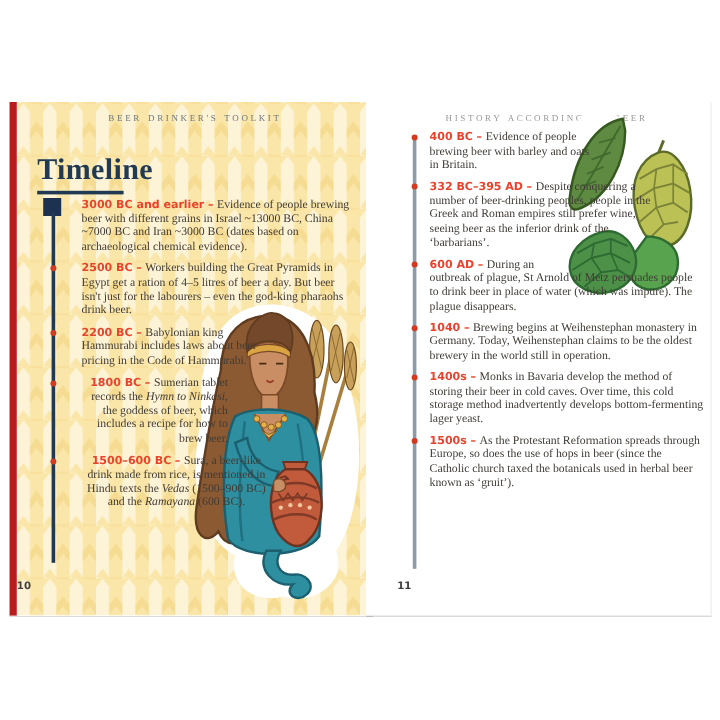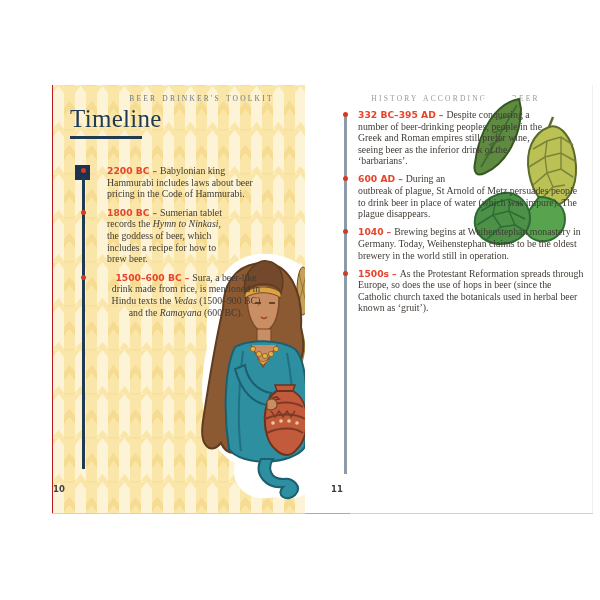--- a/index.html
+++ b/index.html
@@ -1,35 +1,35 @@
 <!DOCTYPE html>
 <html><head>
 <meta charset="utf-8">
 <style>
   html,body{margin:0;padding:0;}
   body{
     width:600px;height:600px;position:relative;background:#ffffff;
     font-family:"Liberation Serif", serif;overflow:hidden;
   }
   .page{position:absolute;top:85px;height:428px;box-shadow:0 1px 0 rgba(0,0,0,0.18);}
-  .page-left{left:8px;width:297px;border-left:1px solid #b91c1c;margin-left:44px;}
+  .page-left{left:8px;width:297px;border-left:6px solid #b91c1c;}
   .page-right{left:305px;width:287px;background:#ffffff;border-right:1px solid #f0f0f0;}
   .bg-pattern{position:absolute;left:0;top:0;width:100%;height:100%;display:block;}
   .page-inner{position:absolute;left:0;top:0;width:100%;height:100%;}
 
   .running-head{
     position:absolute;top:9px;left:0;width:100%;text-align:center;
     font-size:7.5px;letter-spacing:2.2px;word-spacing:1px;
   }
   .page-left .running-head{color:#6e7880;}
   .page-right .running-head{color:#9a9a98;padding-left:14px;width:calc(100% - 14px);}
 
   .chapter-title{
-    position:absolute;left:17px;top:20px;
-    font-size:25px;font-weight:normal;color:#203a53;letter-spacing:0.3px;
+    position:absolute;left:17px;top:43px;
+    font-size:25px;font-weight:bold;color:#203a53;letter-spacing:0.3px;
   }
   .title-rule{display:block;width:72px;height:2.5px;background:#203a53;margin-top:3px;}
 
   
   .rail{position:absolute;background:#203a53;}
   .rail-left{left:29px;top:92px;width:2.5px;height:292px;}
   .rail-right{left:39px;top:28px;width:3px;height:361px;background:#8d9aa7;}
   .start-square{position:absolute;left:22px;top:80px;width:15px;height:15px;background:#1d3250;}
 
   .entries{position:absolute;}
@@ -45,21 +45,21 @@
   .entries-left .entry::before{left:-26.5px;}
   .entries-right .entry::before{left:-15.5px;}
   .entry.no-dot::before{display:none;}
 
   .year{font-family:"DejaVu Sans", sans-serif;font-weight:bold;font-size:9.2px;color:#e8442b;}
   .dash{margin:0 3px 0 3px;}
   .txt{color:#403b35;}
   .italic{font-style:italic;}
 
   .w-e3l{width:148px;display:block;}
-  .w-e4l{width:122px;display:block;}
+  .w-e4l{width:122px;display:block;text-align:right;}
   .w-e5l{width:158px;display:block;text-align:center;}
   .w-e1r{width:140px;display:block;}
   .w-e2r{width:194px;display:block;}
   .hop-gap{float:right;width:106px;height:11px;}
 
   .page-number{
     position:absolute;bottom:19px;left:0;width:100%;text-align:left;
     font-family:"DejaVu Sans", sans-serif;font-weight:bold;font-size:8.5px;color:#46413c;
   }
   .page-right .page-number{padding-left:26px;width:calc(100% - 14px);color:#3f3f3f;}
@@ -156,20 +156,22 @@
           <path d="M88,160 L92,166 L96,160 L100,166 L104,160 L108,166 L112,160" stroke="#7e3a26" stroke-width="1.4" fill="none"></path>
         </g>
 
         <path d="M84,150 C88,146 94,148 94,154 C94,158 88,160 84,158 Z" fill="#c98e63" stroke="#7a4a28" stroke-width="1.2"></path>
 
         <path d="M78,208 C70,224 84,238 100,236 C92,244 104,252 112,244 C120,236 110,226 100,228 C88,228 84,218 90,208 Z" fill="#2e8fa0" stroke="#1c5f6e" stroke-width="2"></path>
       </svg>
     </div>
 
     <div class="entries entries-left">
+      <div class="entry no-dot"><span class="year">3000 BC and earlier</span><span class="year dash">–</span><span class="txt">Evidence of people brewing beer with different grains in Israel ~13000 BC, China ~7000 BC and Iran ~3000 BC (dates based on archaeological chemical evidence).</span></div>
+      <div class="entry"><span class="year">2500 BC</span><span class="year dash">–</span><span class="txt">Workers building the Great Pyramids in Egypt get a ration of 4–5 litres of beer a day. But beer isn't just for the labourers – even the god-king pharaohs drink beer.</span></div>
       <div class="entry">
           <span class="w-e3l"><span class="year">2200 BC</span><span class="year dash">–</span><span class="txt">Babylonian king Hammurabi includes laws about beer pricing in the Code of Hammurabi.</span></span>
         </div>
       <div class="entry">
           <span class="w-e4l"><span class="year">1800 BC</span><span class="year dash">–</span><span class="txt">Sumerian tablet records the </span><span class="txt italic">Hymn to Ninkasi</span><span class="txt">, the goddess of beer, which includes a recipe for how to brew beer.</span></span>
         </div>
       <div class="entry">
           <span class="w-e5l"><span class="year">1500–600 BC</span><span class="year dash">–</span><span class="txt">Sura, a beer-like drink made from rice, is mentioned in Hindu texts the </span><span class="txt italic">Vedas</span><span class="txt"> (1500–900 BC) and the </span><span class="txt italic">Ramayana</span><span class="txt"> (600 BC).</span></span>
         </div>
     </div>
@@ -208,22 +210,26 @@
           <path d="M78,104 C92,104 104,112 104,126 C104,140 92,150 78,148 C68,146 62,138 62,126 Z" fill="#57a34e" stroke="#2e6b33" stroke-width="2"></path>
           <path d="M42,100 C24,104 12,118 14,132 C16,146 32,154 48,150 C64,146 72,132 68,118 C64,106 54,98 42,100 Z" fill="#4c9147" stroke="#2e6b33" stroke-width="2"></path>
           <path d="M20,118 L34,110 L48,106 L62,112 M16,132 L32,122 L48,118 L64,126 M26,146 L40,134 L54,132 L64,138" stroke="#2e6b33" stroke-width="1.6" fill="none"></path>
           <path d="M34,110 L32,122 M48,106 L48,118 M32,122 L40,134 M48,118 L54,132" stroke="#2e6b33" stroke-width="1.4"></path>
         </g>
       </svg>
     </div>
 
     <div class="entries entries-right">
       <div class="entry">
+          <span class="w-e1r"><span class="year">400 BC</span><span class="year dash">–</span><span class="txt">Evidence of people brewing beer with barley and oats in Britain.</span></span>
+        </div>
+      <div class="entry">
           <span class="w-e2r"><span class="year">332 BC–395 AD</span><span class="year dash">–</span><span class="txt">Despite conquering a number of beer-drinking peoples, people in the Greek and Roman empires still prefer wine, seeing beer as the inferior drink of the ‘barbarians’.</span></span>
         </div>
       <div class="entry"><span class="hop-gap"></span><span class="year">600 AD</span><span class="year dash">–</span><span class="txt">During an outbreak of plague, St Arnold of Metz persuades people to drink beer in place of water (which was impure). The plague disappears.</span></div>
       <div class="entry"><span class="year">1040</span><span class="year dash">–</span><span class="txt">Brewing begins at Weihenstephan monastery in Germany. Today, Weihenstephan claims to be the oldest brewery in the world still in operation.</span></div>
+      <div class="entry"><span class="year">1400s</span><span class="year dash">–</span><span class="txt">Monks in Bavaria develop the method of storing their beer in cold caves. Over time, this cold storage method inadvertently develops bottom-fermenting lager yeast.</span></div>
       <div class="entry"><span class="year">1500s</span><span class="year dash">–</span><span class="txt">As the Protestant Reformation spreads through Europe, so does the use of hops in beer (since the Catholic church taxed the botanicals used in herbal beer known as ‘gruit’).</span></div>
     </div>
 
     <div class="page-number">11</div>
   </div>
 </div>
 
 </body></html>

